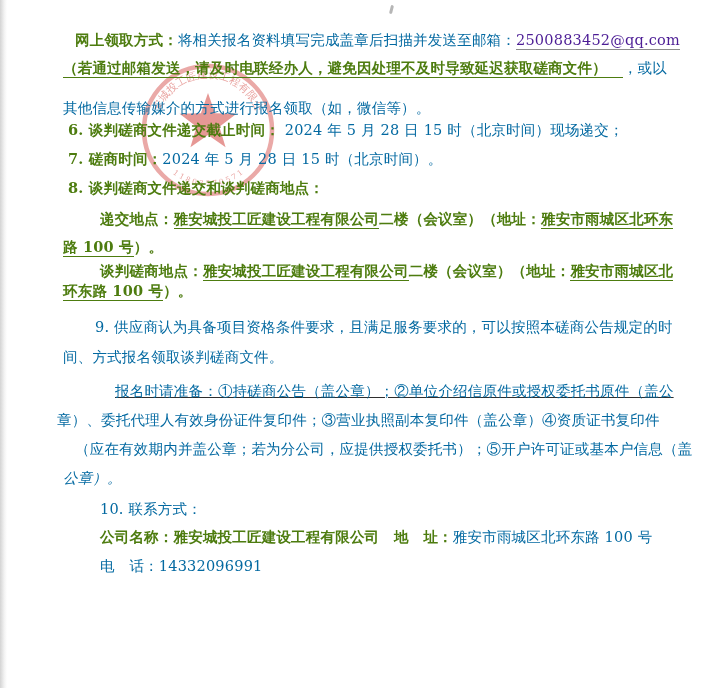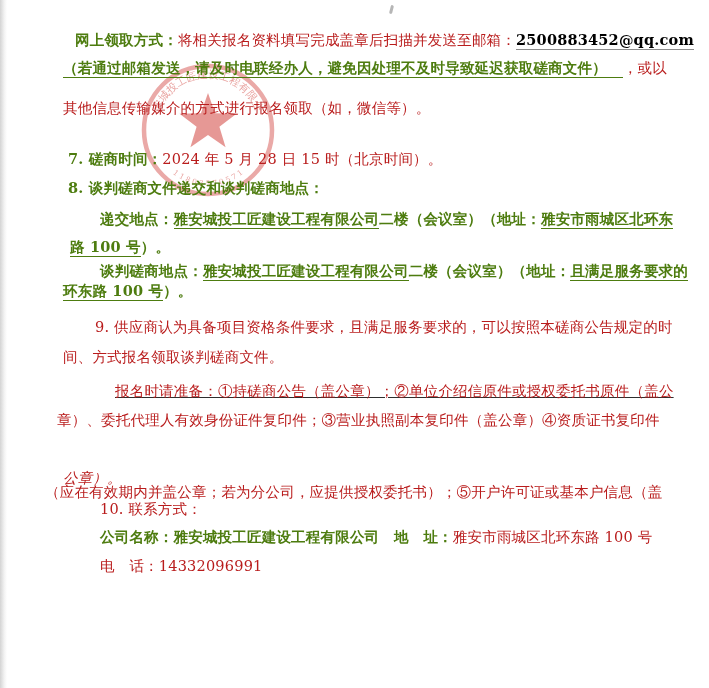--- a/index.html
+++ b/index.html
@@ -26,30 +26,29 @@
   }
   .doc-text{position:absolute;left:0;top:0;width:709px;height:688px;}
   .line{
     position:absolute;
     white-space:pre;
     font-size:14.5px;
     letter-spacing:0.2px;
     line-height:20px;
     color:#2e2e2e;
   }
-  .seg{color:#b91c1c;font-weight:400;}
+  .seg{color:#0369a1;font-weight:400;}
   .seg.b{color:#4d7c0f;font-weight:700;}
   .seg.u{border-bottom:1.4px solid currentColor;padding-bottom:1px;}
   .seg.pr{padding-right:16px;}
   .seg.link{
-    color:#000000;
+    color:#4c1d95;
     border-bottom:1px solid #8c8c8c;
     padding-bottom:1px;
     cursor:pointer;
-    font-weight:bold;
   }
 </style>
 </head>
 <body>
 
 <div class="page">
 
   <div class="edge-strip"></div>
   <div class="speck"></div>
 
@@ -65,30 +64,31 @@
     </text>
     <text font-size="7.5" fill="#d5544f" fill-opacity="0.55" font-family="DejaVu Serif, Liberation Serif, serif">
       <textPath href="#arcBottom" startOffset="50%" text-anchor="middle">1 1 8 0 3 5 7 0 5 7 1</textPath>
     </text>
   </svg>
 
   <div class="doc-text">
       <div class="line" style="top: 30px; left: 75px;"><span class="seg b">网上领取方式：</span><span class="seg">将相关报名资料填写完成盖章后扫描并发送至邮箱：</span><span class="seg link">2500883452@qq.com</span></div>
       <div class="line" style="top: 58px; left: 63px;"><span class="seg b u pr">（若通过邮箱发送，请及时电联经办人，避免因处理不及时导致延迟获取磋商文件）</span><span class="seg">，或以</span></div>
       <div class="line" style="top: 69px; left: 63px; margin-top: 29px;"><span class="seg">其他信息传输媒介的方式进行报名领取（如，微信等）。</span></div>
+      <div class="line" style="top: 120px; left: 68px;"><span class="seg b">6. 谈判磋商文件递交截止时间：</span><span class="seg"> 2024 年 5 月 28 日 15 时（北京时间）现场递交；</span></div>
       <div class="line" style="top: 149px; left: 68px;"><span class="seg b">7. 磋商时间：</span><span class="seg">2024 年 5 月 28 日 15 时（北京时间）。</span></div>
       <div class="line" style="top: 178px; left: 68px;"><span class="seg b">8. 谈判磋商文件递交和谈判磋商地点：</span></div>
       <div class="line" style="top: 209px; left: 100px;"><span class="seg b">递交地点：</span><span class="seg b u">雅安城投工匠建设工程有限公司</span><span class="seg b">二楼（会议室）（地址：</span><span class="seg b u">雅安市雨城区北环东</span></div>
-      <div class="line" style="top: 237px; left: 70px; text-align: right;"><span class="seg b u">路 100 号</span><span class="seg b">）。</span></div>
-      <div class="line" style="top: 261px; left: 100px;"><span class="seg b">谈判磋商地点：</span><span class="seg b u">雅安城投工匠建设工程有限公司</span><span class="seg b">二楼（会议室）（地址：</span><span class="seg b u">且满足服务要求的</span></div>
+      <div class="line" style="top: 237px; left: 63px; text-align: right;"><span class="seg b u">路 100 号</span><span class="seg b">）。</span></div>
+      <div class="line" style="top: 261px; left: 100px;"><span class="seg b">谈判磋商地点：</span><span class="seg b u">雅安城投工匠建设工程有限公司</span><span class="seg b">二楼（会议室）（地址：</span><span class="seg b u">雅安市雨城区北</span></div>
       <div class="line" style="top: 281px; left: 63px;"><span class="seg b u">环东路 100 号</span><span class="seg b">）。</span></div>
       <div class="line" style="top: 317px; left: 95px;"><span class="seg">9. 供应商认为具备项目资格条件要求，且满足服务要求的，可以按照本磋商公告规定的时</span></div>
       <div class="line" style="top: 347px; left: 63px;"><span class="seg">间、方式报名领取谈判磋商文件。</span></div>
       <div class="line" style="top: 381px; left: 115px; text-decoration: underline;"><span class="seg">报名时请准备：①持磋商公告（盖公章）；②单位介绍信原件或授权委托书原件（盖公</span></div>
       <div class="line" style="top: 410px; left: 57px;"><span class="seg">章）、委托代理人有效身份证件复印件；③营业执照副本复印件（盖公章）④资质证书复印件</span></div>
-      <div class="line" style="top: 439px; left: 45px; margin-top: 43px;"><span class="seg">（应在有效期内并盖公章；若为分公司，应提供授权委托书）；⑤开户许可证或基本户信息（盖</span></div>
+      <div class="line" style="top: 439px; left: 75px;"><span class="seg">（应在有效期内并盖公章；若为分公司，应提供授权委托书）；⑤开户许可证或基本户信息（盖</span></div>
       <div class="line" style="top: 468px; left: 63px; font-style: italic;"><span class="seg">公章）。</span></div>
       <div class="line" style="top: 499px; left: 100px;"><span class="seg">10. 联系方式：</span></div>
       <div class="line" style="top: 527px; left: 100px;"><span class="seg b">公司名称：</span><span class="seg b">雅安城投工匠建设工程有限公司</span><span class="seg b">　地　址：</span><span class="seg">雅安市雨城区北环东路 100 号</span></div>
       <div class="line" style="top: 556px; left: 100px;"><span class="seg">电　话：14332096991</span></div>
     </div>
 
 </div>
 
 </body></html>

